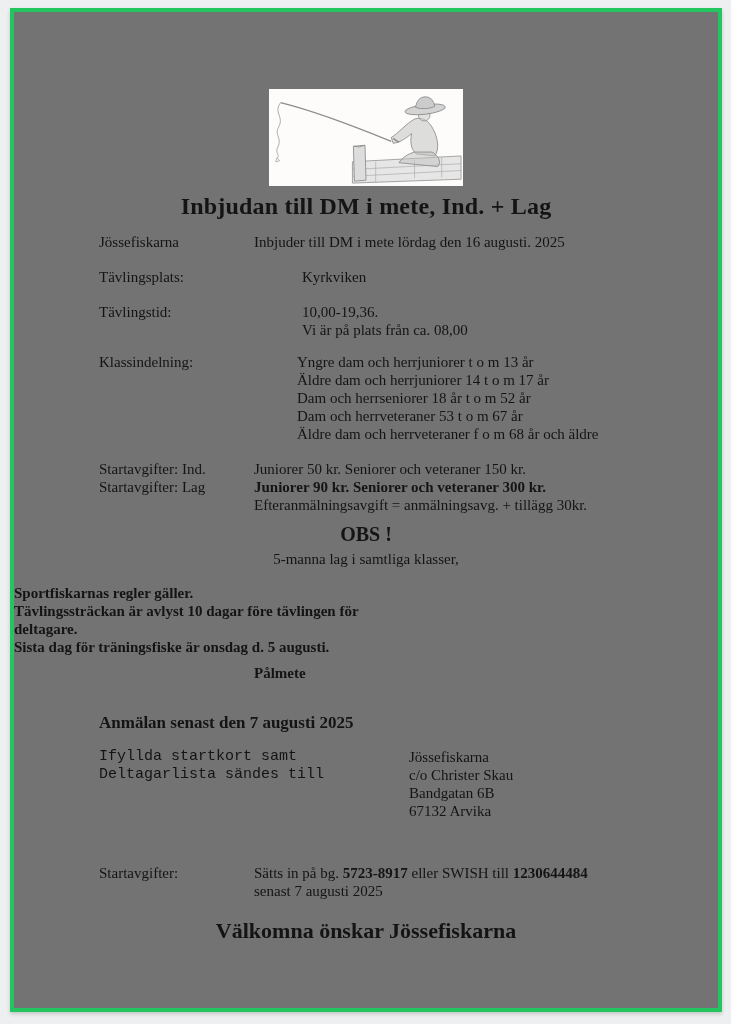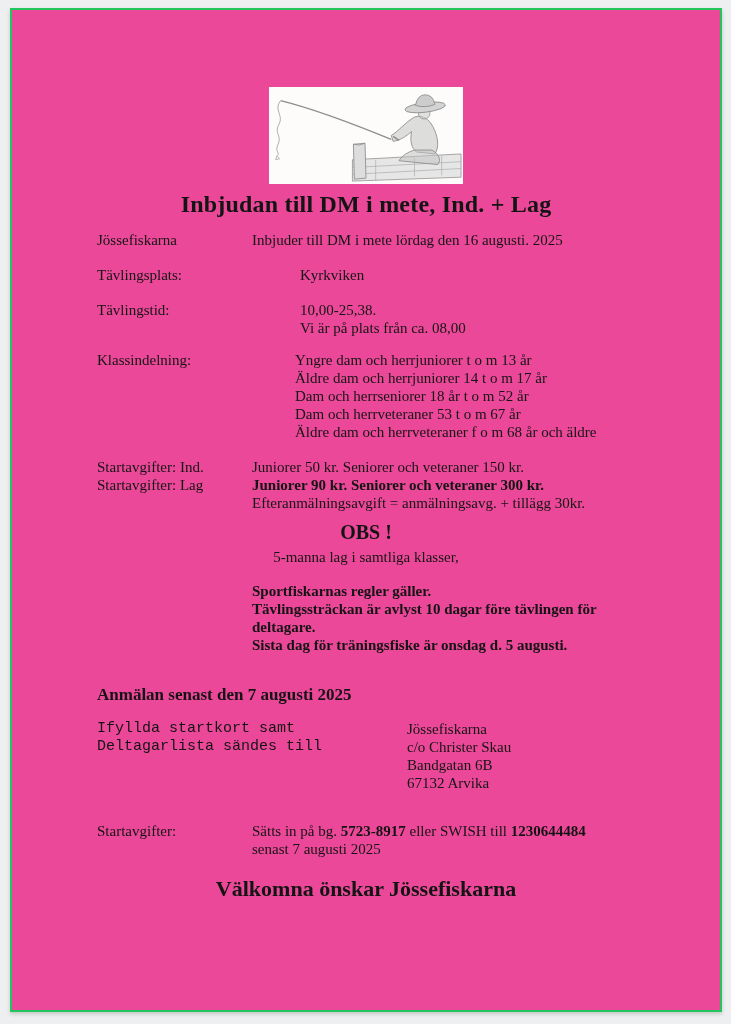--- a/index.html
+++ b/index.html
@@ -8,22 +8,22 @@
     background: #edeff0;
     font-family: "Liberation Serif", serif;
     color: #141414;
     position: relative;
     overflow: hidden;
   }
   .sheet {
     position: absolute;
     left: 10px; top: 8px;
     width: 712px; height: 1004px;
-    background: #ec4899;
-    border: 2px solid #22c55e;
+    background: #737373;
+    border: 4px solid #22c55e;
     box-shadow: 0 2px 4px rgba(0,0,0,0.18);
     overflow: hidden;
   }
   .hero {
     margin: 77px auto 0 auto;
     width: 200px; height: 97px;
     display: block;
   }
   .doc-title {
     margin-top: 7px;
@@ -48,38 +48,37 @@
     font-size: 20px;
     font-weight: bold;
   }
   .obs-note {
     margin-top: 7px;
     text-align: center;
     font-size: 15px;
   }
   .rules {
     margin-top: 16px;
-    padding-left: 240px;
     font-weight: bold;
   }
   .rules .wrap { max-width: 345px; }
   .method {
     margin-top: 8px;
     padding-left: 240px;
     font-weight: bold;
   }
   .deadline {
     margin-top: 32px;
     padding-left: 85px;
     font-size: 17px;
     font-weight: bold;
   }
   .submission { margin-top: 16px; }
   .submission .lbl { width: 310px; flex: none; font-family: Liberation Mono, monospace; }
-  .payment { margin-top: 30px; }
+  .payment { margin-top: 44px; }
   .closing {
     margin-top: 22px;
     text-align: center;
     font-size: 22px;
     font-weight: bold;
   }
 </style>
 </head>
 <body>
 
@@ -121,21 +120,21 @@
     </div>
 
     <div class="row mt-row">
       <div class="lbl">Tävlingsplats:</div>
       <div class="val">Kyrkviken</div>
     </div>
 
     <div class="row mt-row">
       <div class="lbl">Tävlingstid:</div>
       <div class="val">
-        <div>10,00-25,38.</div>
+        <div>10,00-19,36.</div>
         <div>Vi är på plats från ca. 08,00</div>
       </div>
     </div>
 
     <div class="row row-klass">
       <div class="lbl">Klassindelning:</div>
       <div class="val">
         <div>Yngre dam och herrjuniorer t o m 13 år</div>
         <div>Äldre dam och herrjuniorer 14 t o m 17 år</div>
         <div>Dam och herrseniorer 18 år t o m 52 år</div>
@@ -158,20 +157,21 @@
 
     <div class="obs-head">OBS !</div>
     <div class="obs-note">5-manna lag i samtliga klasser,</div>
 
     <div class="rules">
       <div>Sportfiskarnas regler gäller.</div>
       <div class="wrap">Tävlingssträckan är avlyst 10 dagar före tävlingen för deltagare.</div>
       <div>Sista dag för träningsfiske är onsdag d. 5 augusti.</div>
     </div>
 
+    <div class="method">Pålmete</div>
 
     <div class="deadline">Anmälan senast den 7 augusti 2025</div>
 
     <div class="row submission">
       <div class="lbl">Ifyllda startkort samt Deltagarlista sändes till</div>
       <div class="val">
         <div>Jössefiskarna</div>
         <div>c/o Christer Skau</div>
         <div>Bandgatan 6B</div>
         <div>67132 Arvika</div>

